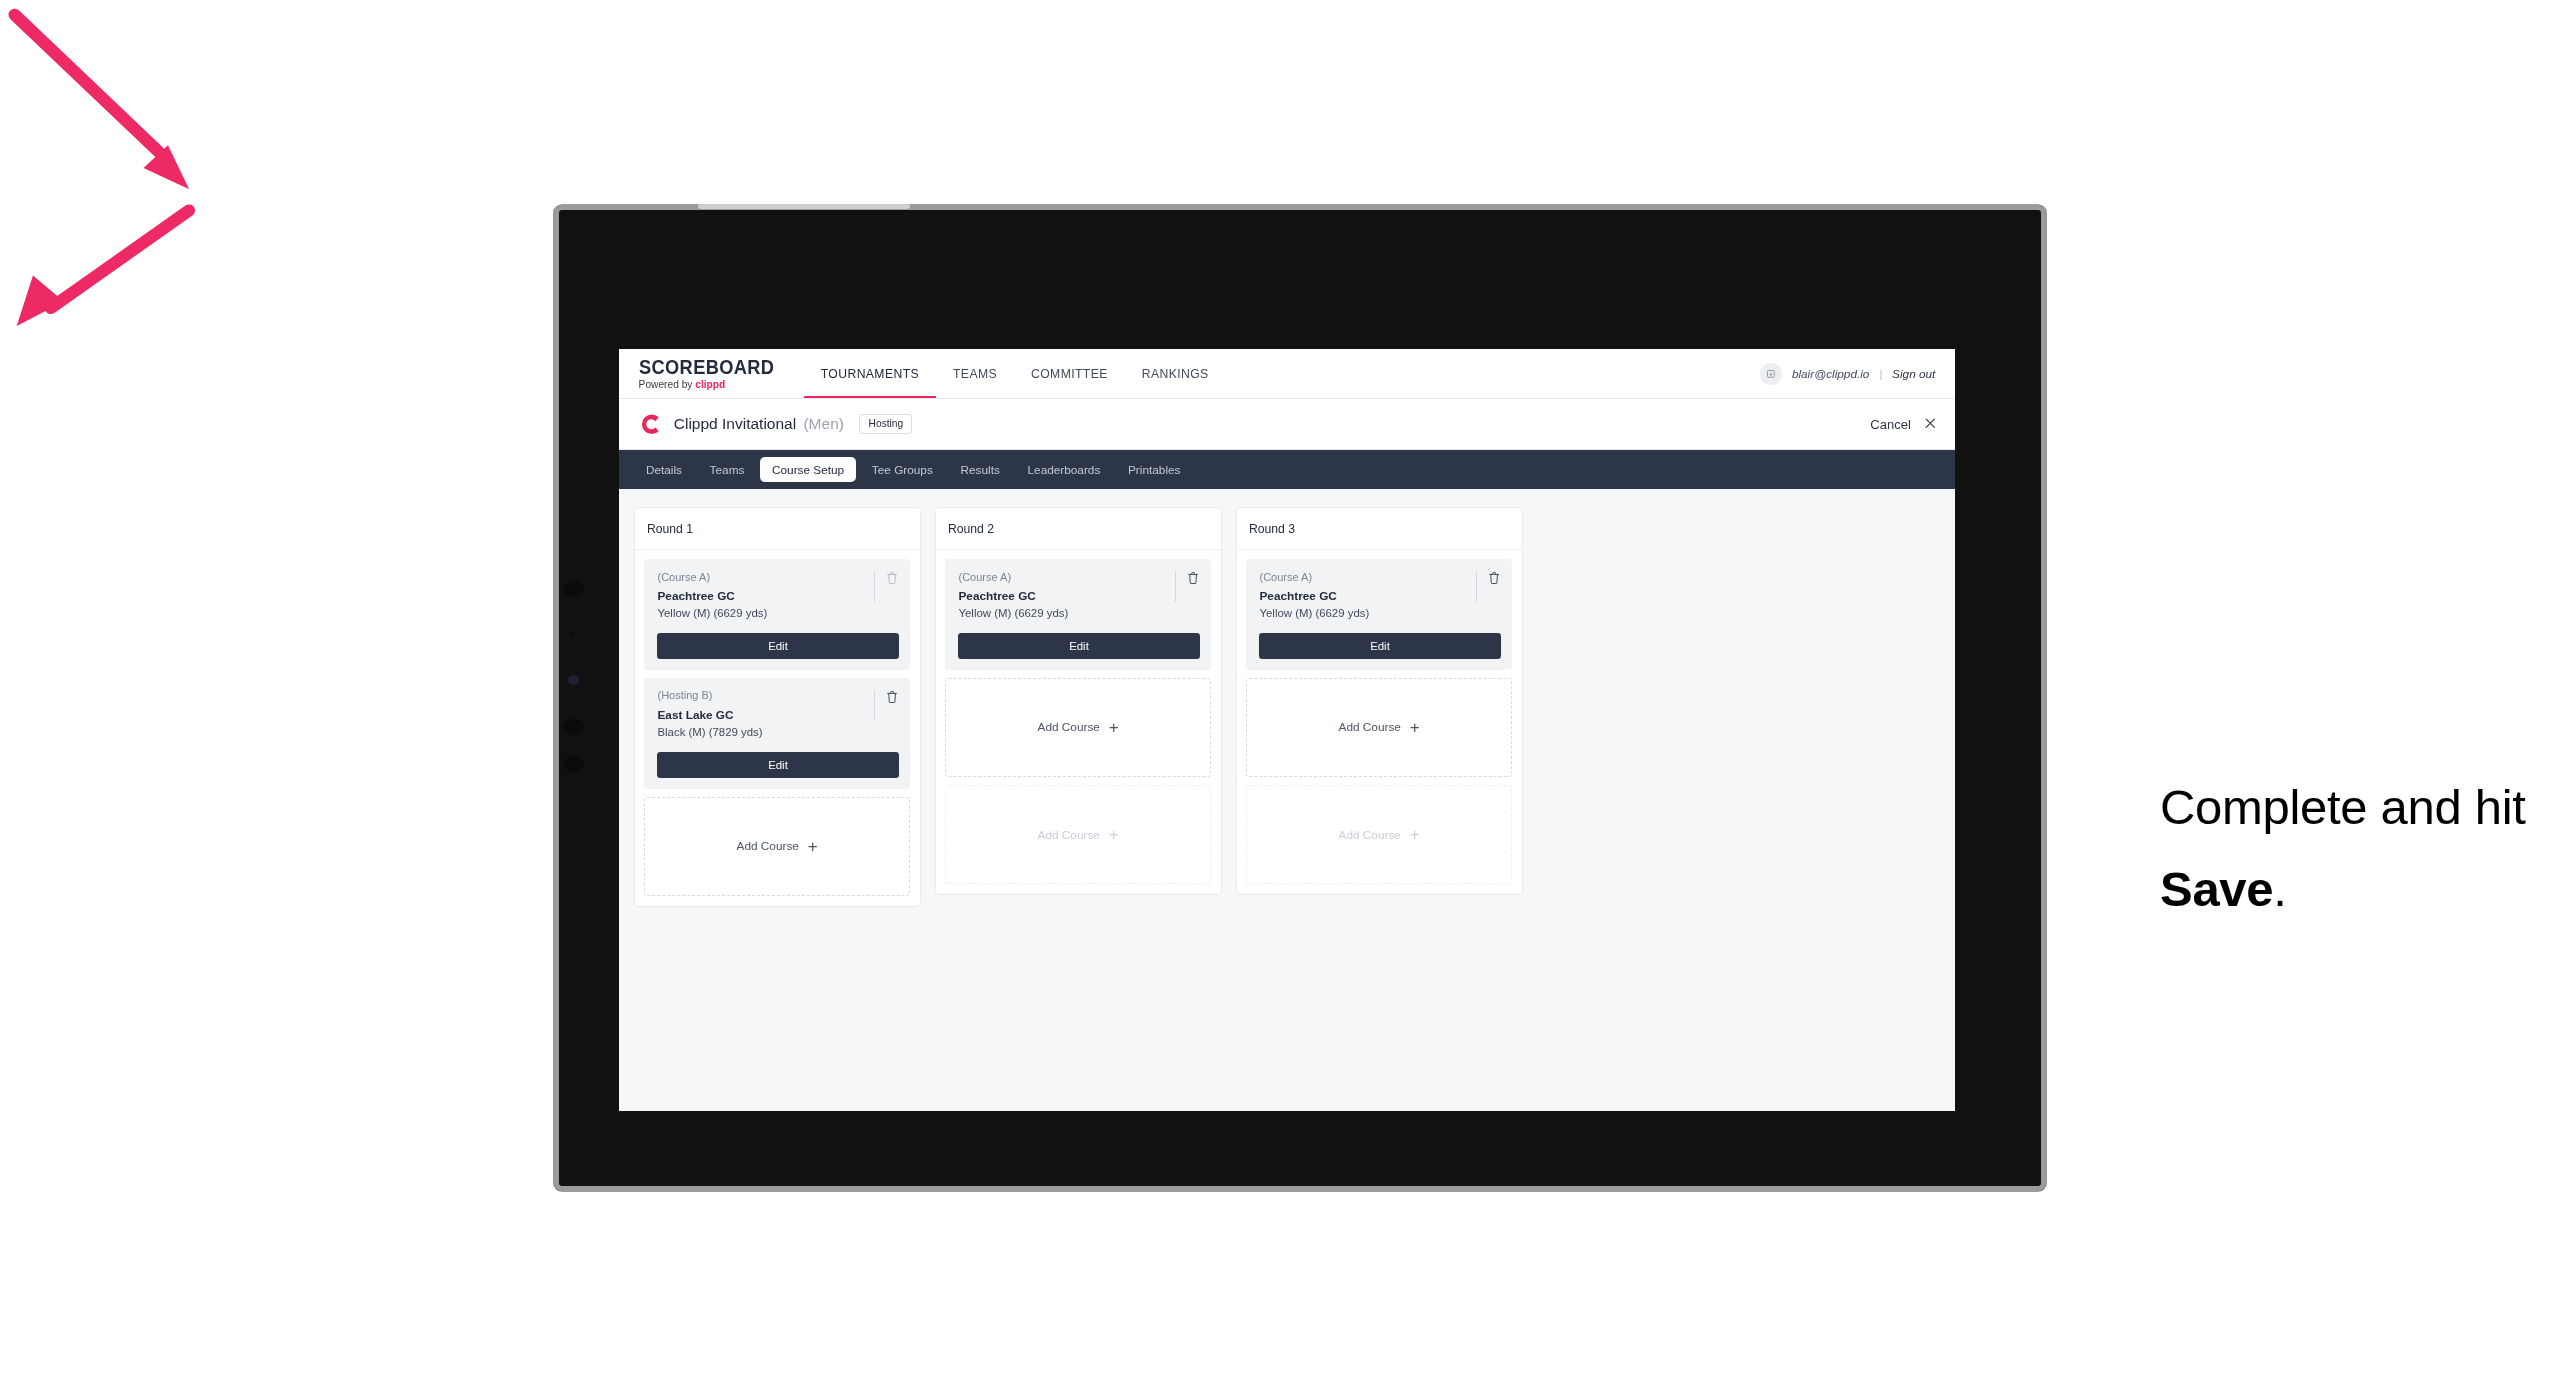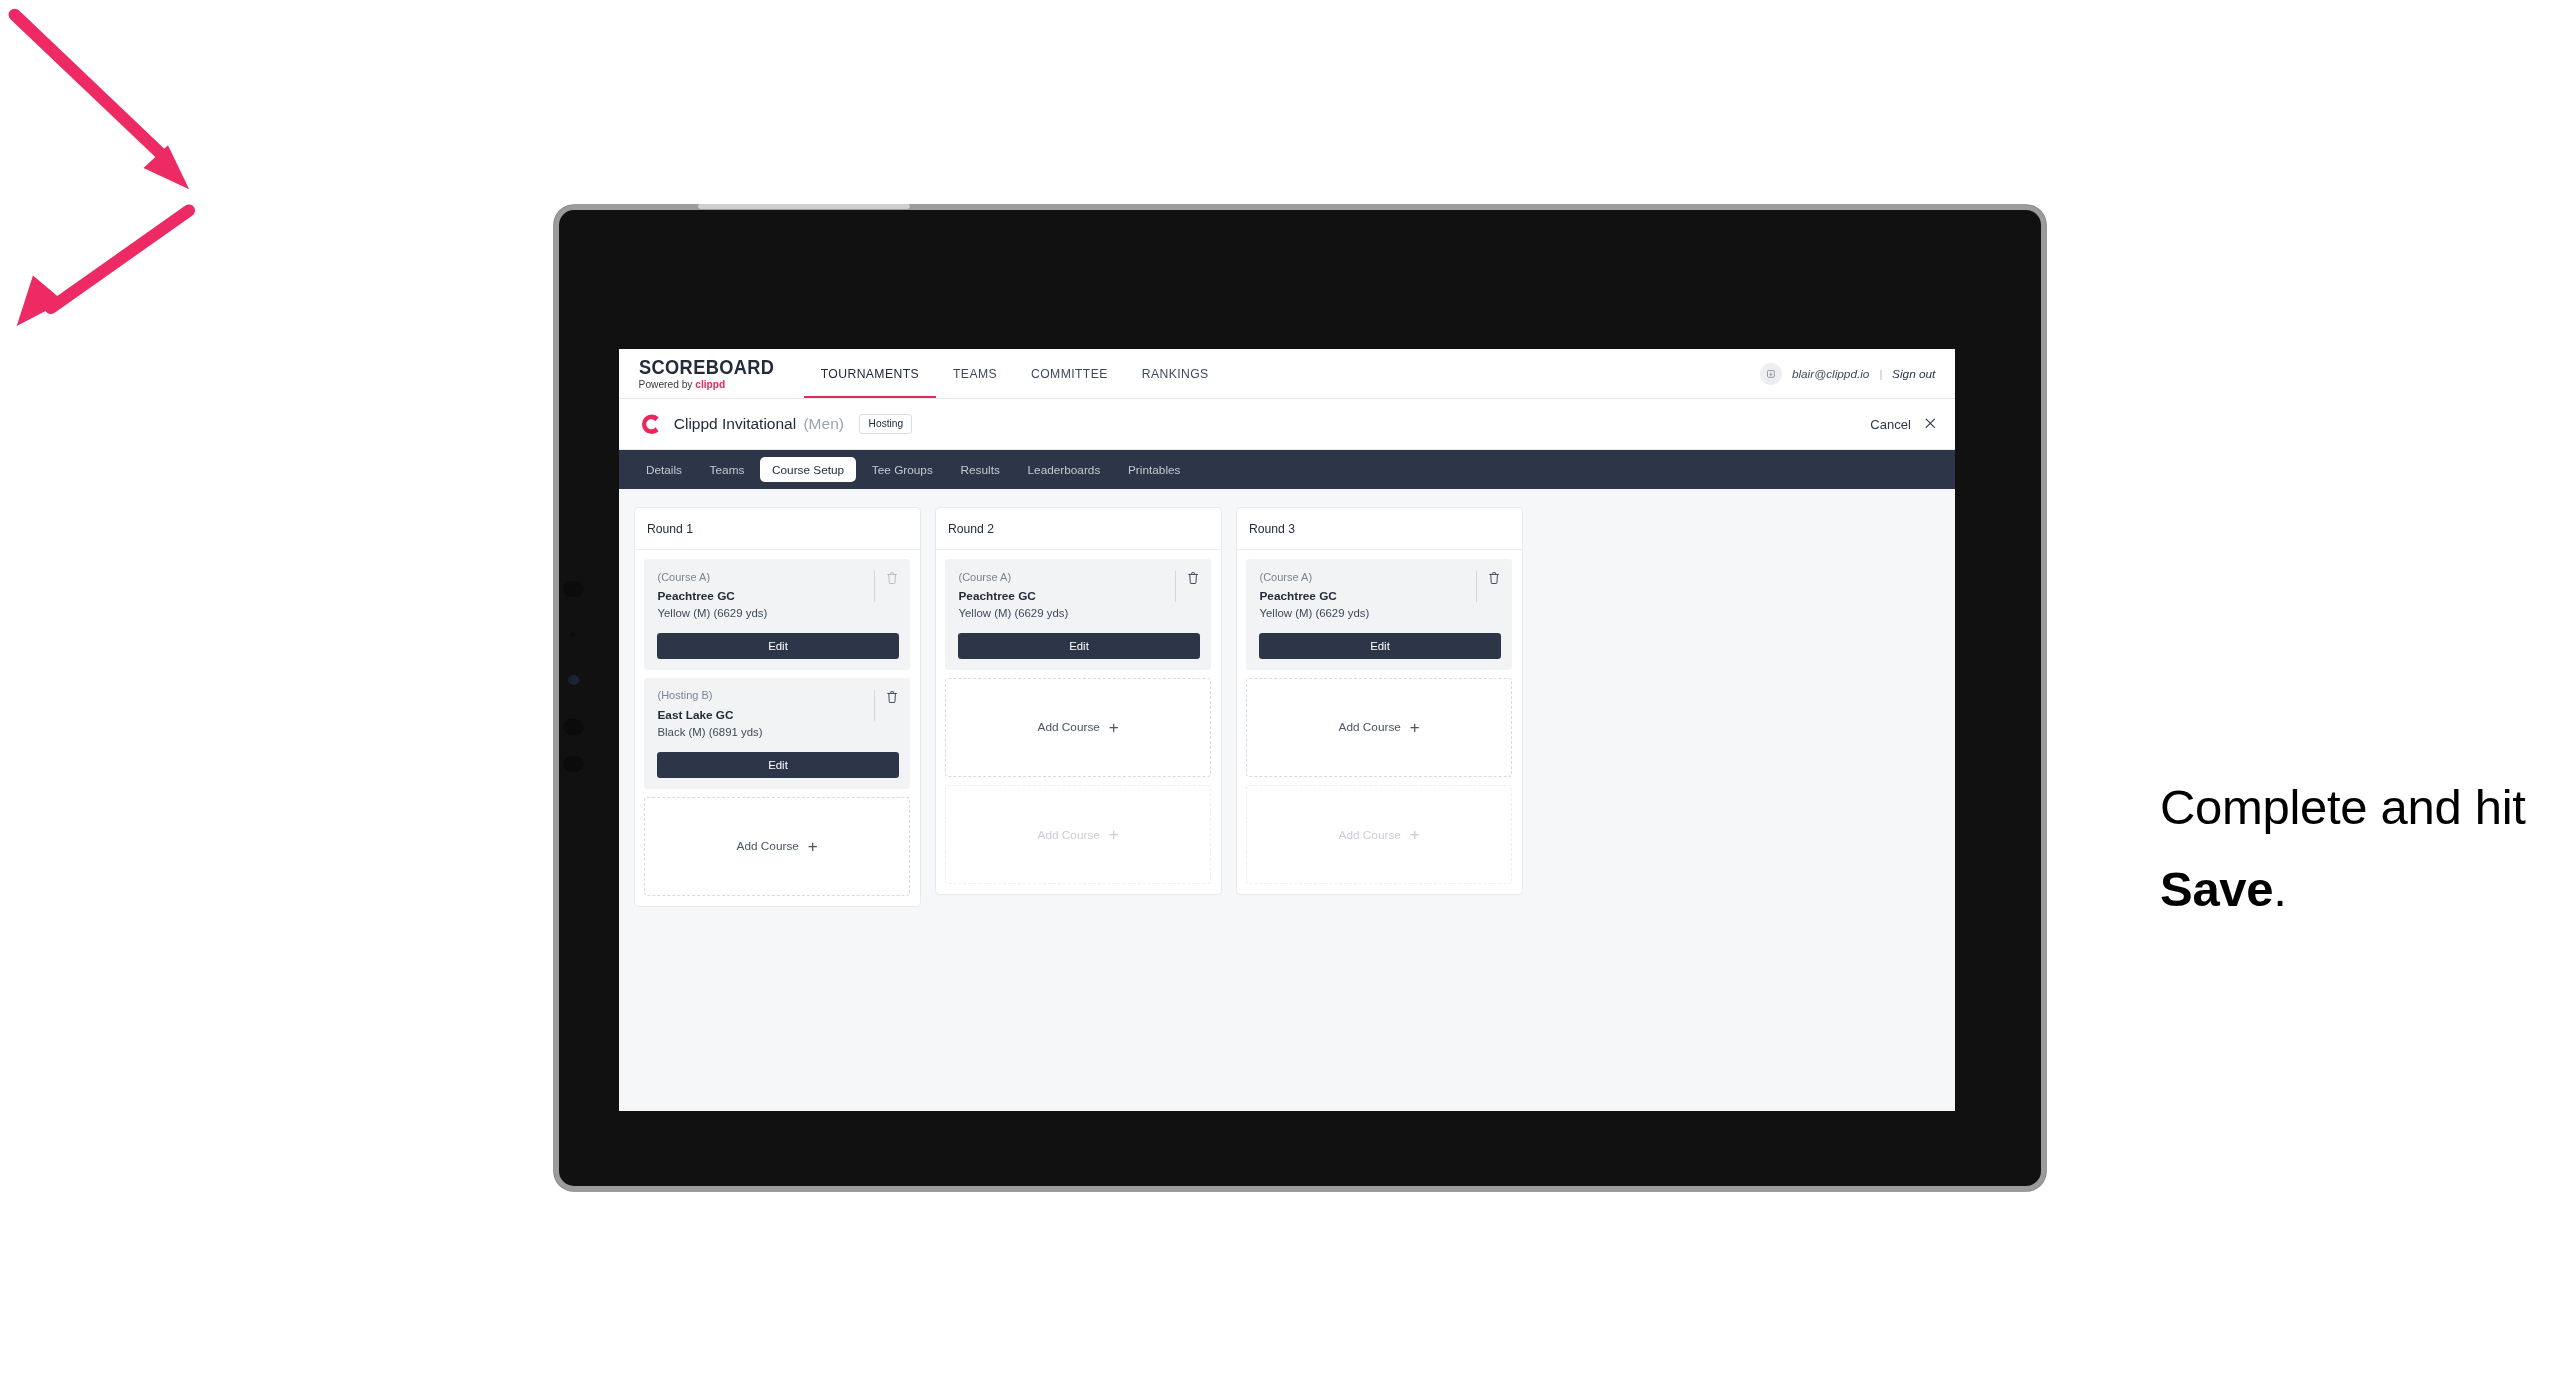--- a/index.html
+++ b/index.html
@@ -49,21 +49,21 @@
   #arrow-right-wrap { left: 1956px; top: 913px; width: 204px; height: 130px; }
 
   
   #tablet {
     position: absolute;
     left: 554px;
     top: 205px;
     width: 1492px;
     height: 986px;
     background: #111111;
-    border-radius: 20px;
+    border-radius: 8px;
     border: 5.7px solid #9b9b9b;
     box-shadow: 0 0 0 0.8px #7d7d7d;
   }
   
   #tablet-top-band {
     position: absolute;
     left: 139px; top: -5.7px;
     width: 212px; height: 4.9px;
     background: #cfcfcf;
     border-radius: 2.4px;
@@ -451,21 +451,21 @@
                       </svg></div>
                   </div>
                 </div>
                 <button class="edit-button">Edit</button>
               </div>
               <div class="course-card">
                 <div class="course-card-top">
                   <div class="course-card-text">
                     <div class="course-slot">(Hosting B)</div>
                     <div class="course-name">East Lake GC</div>
-                    <div class="course-tee">Black (M) (6891 yds)</div>
+                    <div class="course-tee">Black (M) (7829 yds)</div>
                   </div>
                   <div class="card-actions">
                     <div class="card-divider"></div>
                     <div class="delete-icon"><svg width="12.2" height="14" viewBox="0 0 16 18" fill="none" stroke="#394457" stroke-width="1.25" stroke-linecap="round" stroke-linejoin="round">
                         <path d="M2.2 4.3h11.6"></path>
                         <path d="M6.2 4.3V2.6a.8.8 0 0 1 .8-.8h2a.8.8 0 0 1 .8.8v1.7"></path>
                         <path d="M3.6 4.3l.7 11a.9.9 0 0 0 .9.9h5.6a.9.9 0 0 0 .9-.9l.7-11"></path>
                       </svg></div>
                   </div>
                 </div>

